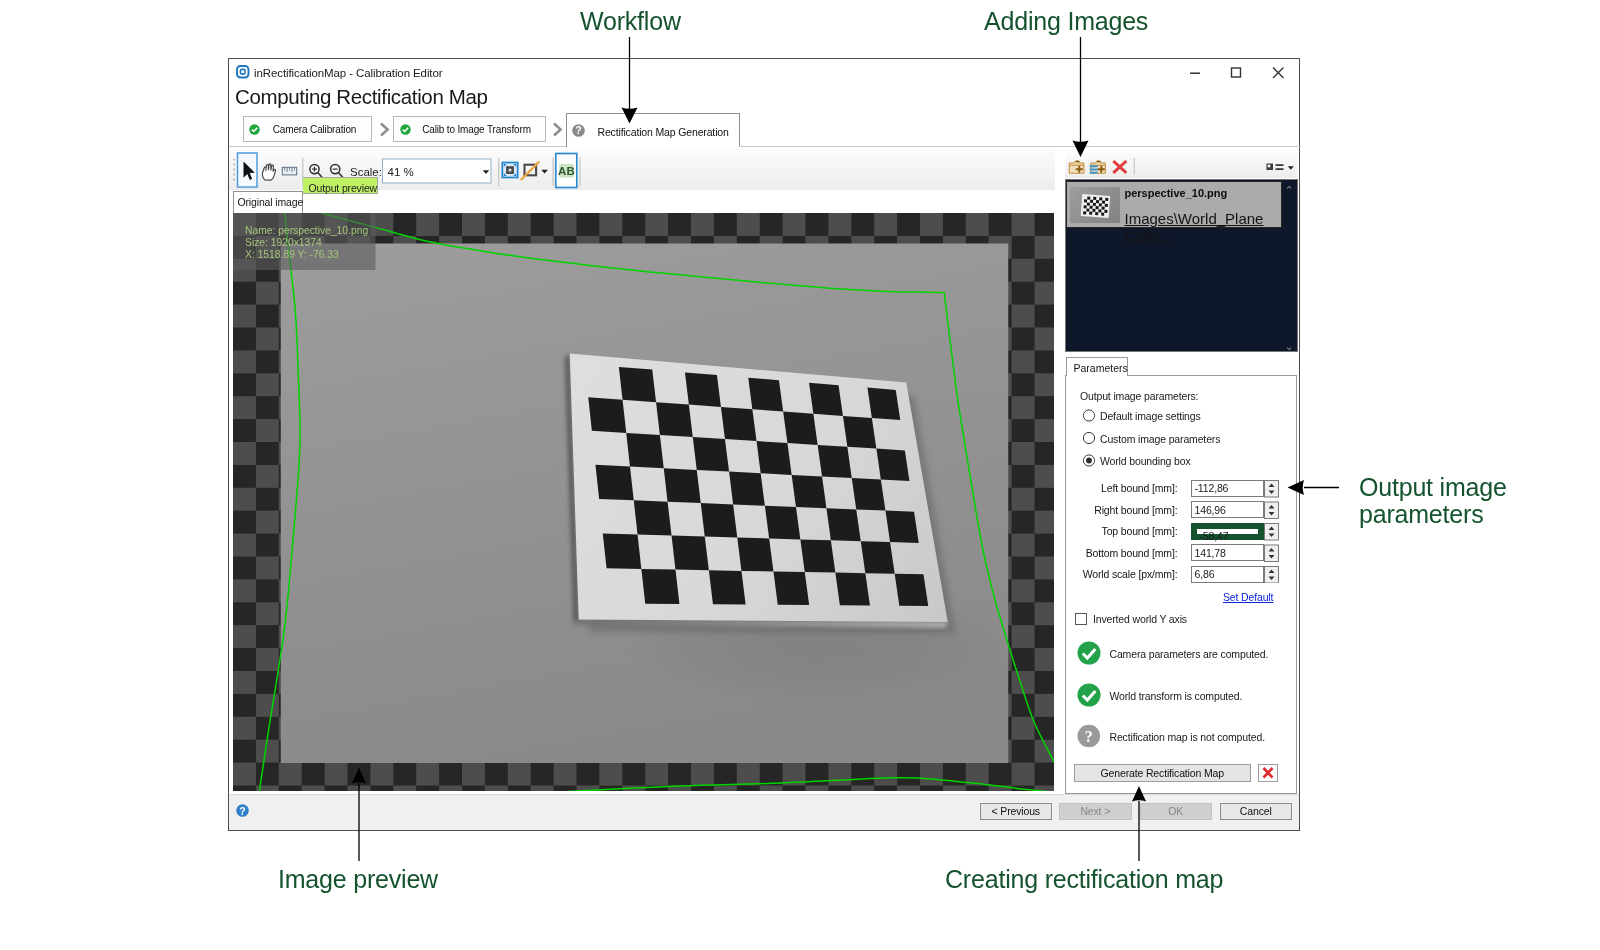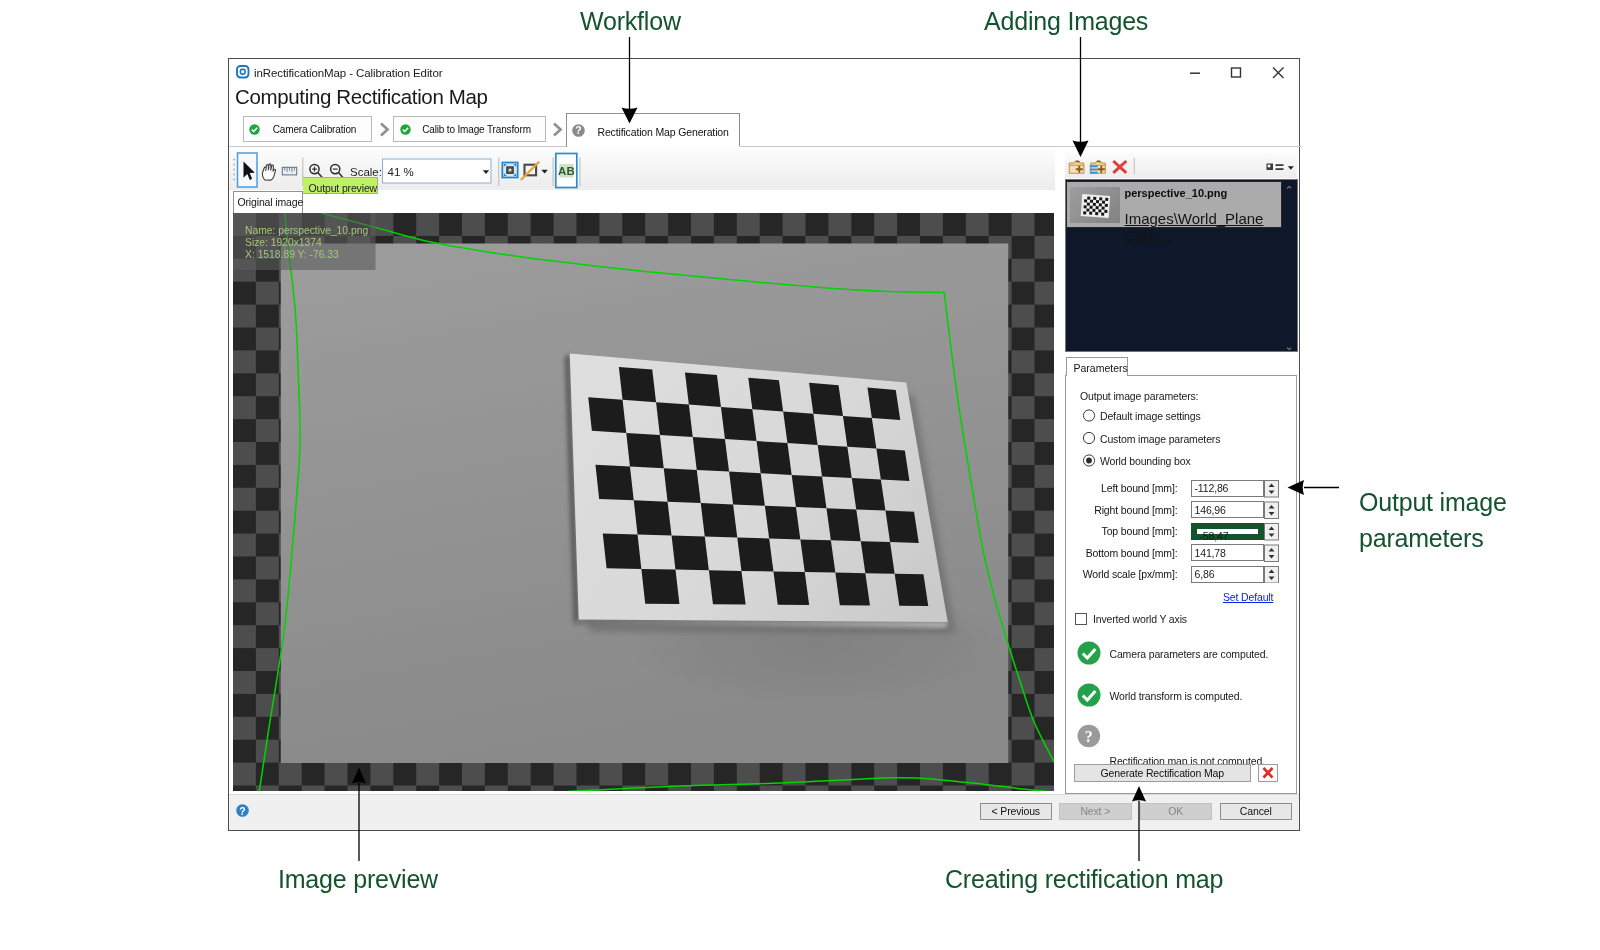--- a/index.html
+++ b/index.html
@@ -18,21 +18,21 @@
   .btn { position:absolute; height:17px; font-size:10.5px; letter-spacing:-0.15px; color:#111; text-align:center;
     background:#e7e7e7; border:1px solid #8c8c8c; line-height:15px; white-space:nowrap; }
   .btn.dis { background:#cfcfcf; border-color:#c2c2c2; color:#878787; }
   .fldrow { position:absolute; font-size:10.5px; letter-spacing:-0.15px; color:#141414; white-space:nowrap; text-align:right; width:120px; }
 </style>
 </head>
 <body>
 
 <div class="anno" style="left:580px; top:7px;">Workflow</div>
 <div class="anno" style="left:984px; top:7px;">Adding Images</div>
-<div class="anno" style="left:1359px; top:484px; line-height:36px;">Output image<br>parameters</div>
+<div class="anno" style="left:1359px; top:474px; line-height:27px;">Output image<br>parameters</div>
 <div class="anno" style="left:278px; top:865px;">Image preview</div>
 <div class="anno" style="left:945px; top:865px;">Creating rectification map</div>
 <svg class="abs" style="left:0;top:0;z-index:40;pointer-events:none;" width="1600" height="950" viewBox="0 0 1600 950">
   <g stroke="#000" stroke-width="1.3" fill="none">
     <line x1="629.5" y1="37" x2="629.5" y2="110"></line>
     <line x1="1080.5" y1="37" x2="1080.5" y2="143"></line>
     <line x1="1304" y1="487.5" x2="1339" y2="487.5"></line>
     <line x1="359" y1="861" x2="359" y2="783"></line>
     <line x1="1139" y1="861" x2="1139" y2="801"></line>
   </g>
@@ -383,21 +383,21 @@
   <svg class="abs" style="left:848px;top:582px;" width="25" height="107" viewBox="0 0 25 107">
     <circle cx="12" cy="12" r="11.5" fill="#23a24a"></circle>
     <path d="M5.8,12.5 L10.3,17 L18.4,8" stroke="#fff" stroke-width="3" fill="none"></path>
     <circle cx="12" cy="54" r="11.5" fill="#23a24a"></circle>
     <path d="M5.8,54.5 L10.3,59 L18.4,50" stroke="#fff" stroke-width="3" fill="none"></path>
     <circle cx="11.8" cy="95" r="11.3" fill="#9a9a9a"></circle>
     <text x="11.8" y="100.5" font-size="16" font-weight="bold" fill="#fff" text-anchor="middle" font-family="Liberation Serif">?</text>
   </svg>
   <div class="abs t11" style="left:880.5px;top:588.5px;">Camera parameters are computed.</div>
   <div class="abs t11" style="left:880.5px;top:630.5px;">World transform is computed.</div>
-  <div class="abs t11" style="left:880.5px;top:671.5px;margin-top:24px;">Rectification map is not computed.</div>
+  <div class="abs t11" style="left:880.5px;top:671.5px;">Rectification map is not computed.</div>
   <div class="btn" style="left:845px;top:704.5px;width:176.5px;height:18.5px;line-height:17px;background:#e4e4e4;border-color:#9d9d9d;">Generate Rectification Map</div>
   <div class="abs" style="left:1028.5px;top:705px;width:20px;height:18px;background:#fbfbfb;border:1px solid #9d9d9d;">
     <svg width="18" height="16" viewBox="0 0 18 16">
         <path d="M4.5,3 L13.5,12.5 M13.5,3 L4.5,12.5" stroke="#dd2c2c" stroke-width="2.6"></path>
       </svg>
   </div>
 
   <div class="abs" style="left:0;top:735px;width:1070px;height:36px;background:#f0f0f0;border-top:1px solid #d9d9d9;"></div>
   <svg class="abs" style="left:7px;top:745px;" width="14" height="14" viewBox="0 0 14 14">
     <circle cx="6.5" cy="6.5" r="6.3" fill="#2e80c8"></circle>

